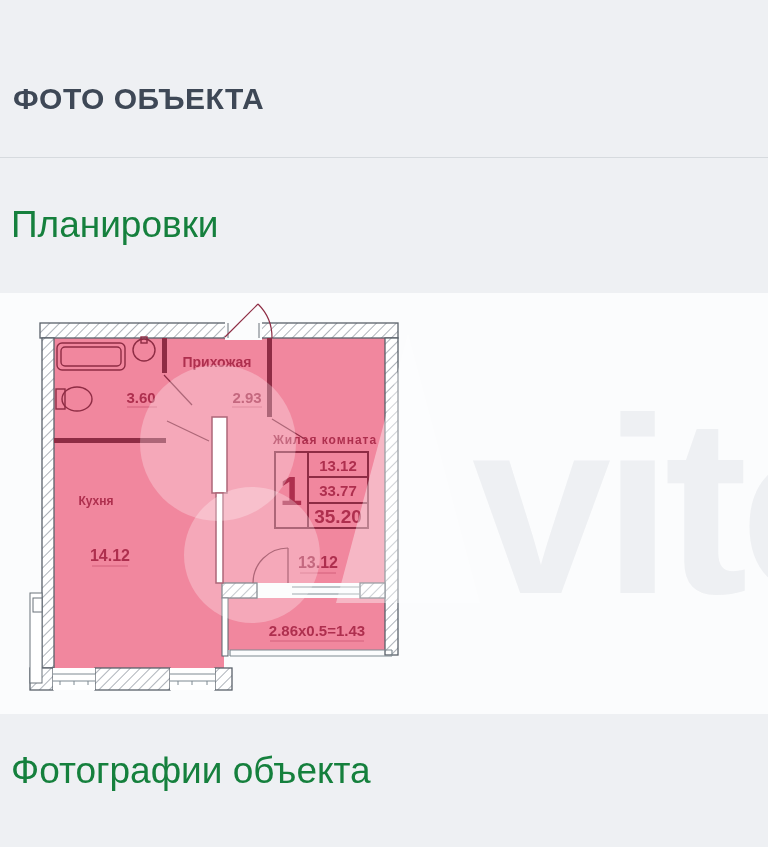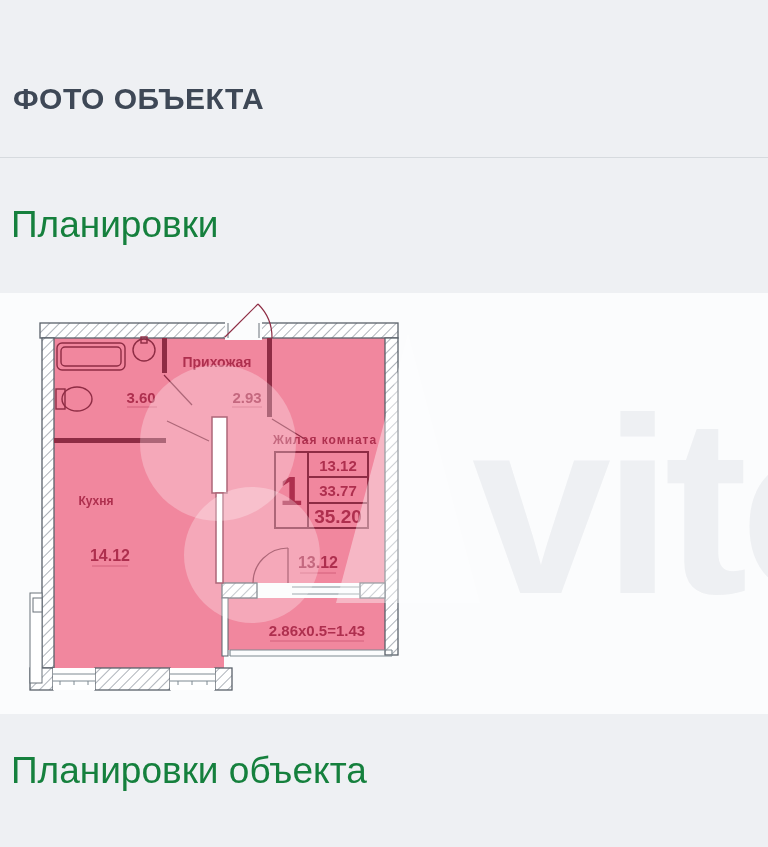--- a/index.html
+++ b/index.html
@@ -168,13 +168,13 @@
 
     <g>
       <circle cx="218" cy="150" r="78" fill="#ffffff" opacity="0.28"></circle>
       <circle cx="252" cy="262" r="68" fill="#ffffff" opacity="0.28"></circle>
       <polygon points="408,40 336,310 480,310" fill="#ffffff" opacity="0.40"></polygon>
       <text x="472" y="300" font-size="250" font-weight="700" letter-spacing="-8" fill="#edeff2" opacity="0.9">vito</text>
     </g>
   </svg>
 </div>
 
-<div class="section-title photos">Планировки объекта</div>
+<div class="section-title photos">Фотографии объекта</div>
 
 </body></html>

